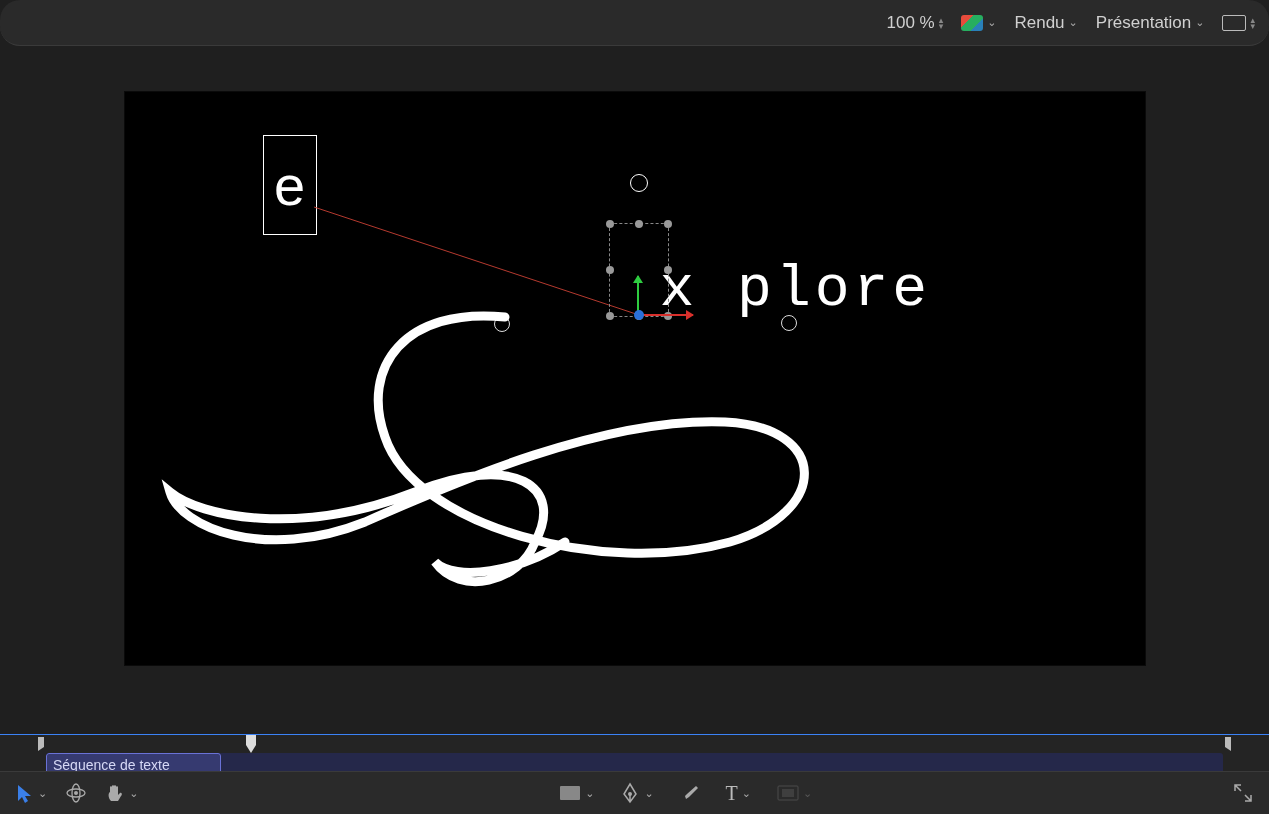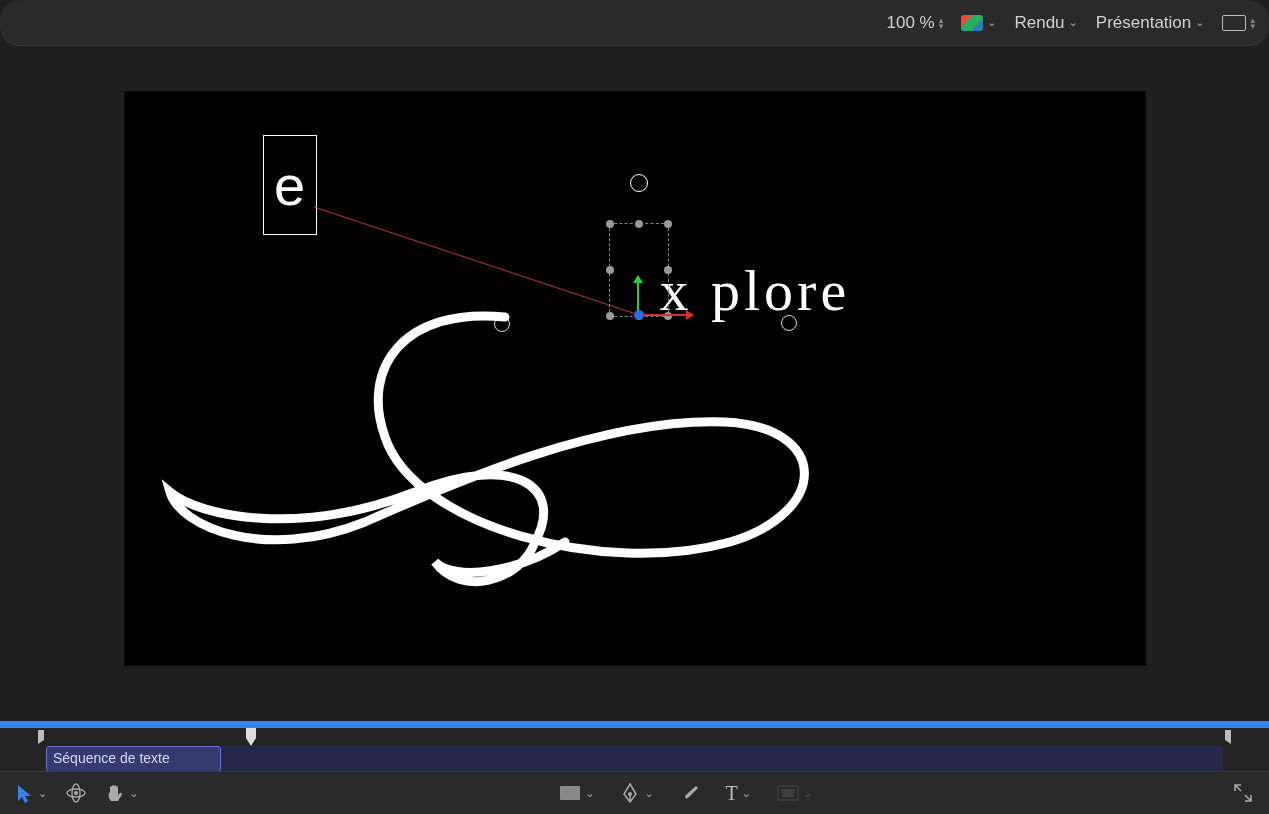--- a/index.html
+++ b/index.html
@@ -88,21 +88,21 @@
   }
 
   
   .xplore {
     position: absolute;
     left: 535px; top: 165px;
     color: #fff;
     font-size: 58px;
     font-weight: 300;
     letter-spacing: 4px;
-    font-family: Liberation Serif, serif;
+    font-family: Liberation Mono, monospace;
   }
 
   
   .selbox {
     position: absolute;
     left: 484px; top: 131px;
     width: 60px; height: 94px;
     border: 1px dashed #888;
   }
   .handle {
@@ -170,24 +170,24 @@
     position:absolute;
     width:16px; height:16px;
     border:1.5px solid #ddd;
     border-radius:50%;
   }
 
   
   .timeline-area {
     position:absolute;
     left:0; right:0;
-    bottom: 43px;
+    bottom: 30px;
     height: 50px;
     background: #242424;
-    border-top: 7px solid #3b82f6;
+    border-top: 1px solid #3b82f6;
   }
   .ruler {
     height: 18px;
     position: relative;
   }
   .in-marker, .out-marker {
     position:absolute; top:2px;
     width: 8px; height: 14px;
     color:#bbb;
   }

